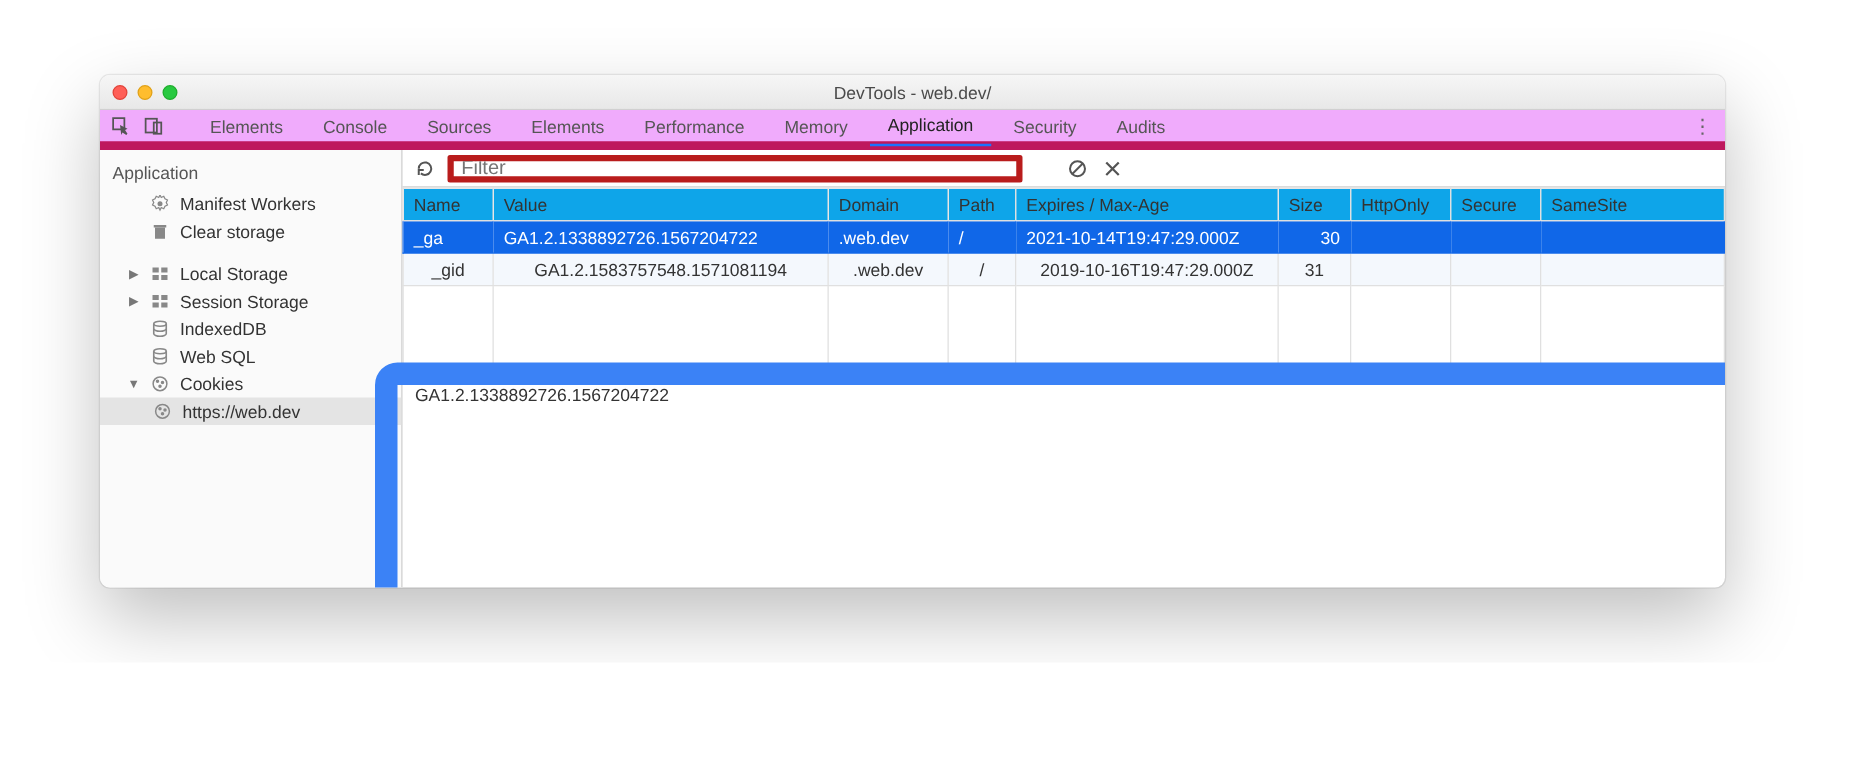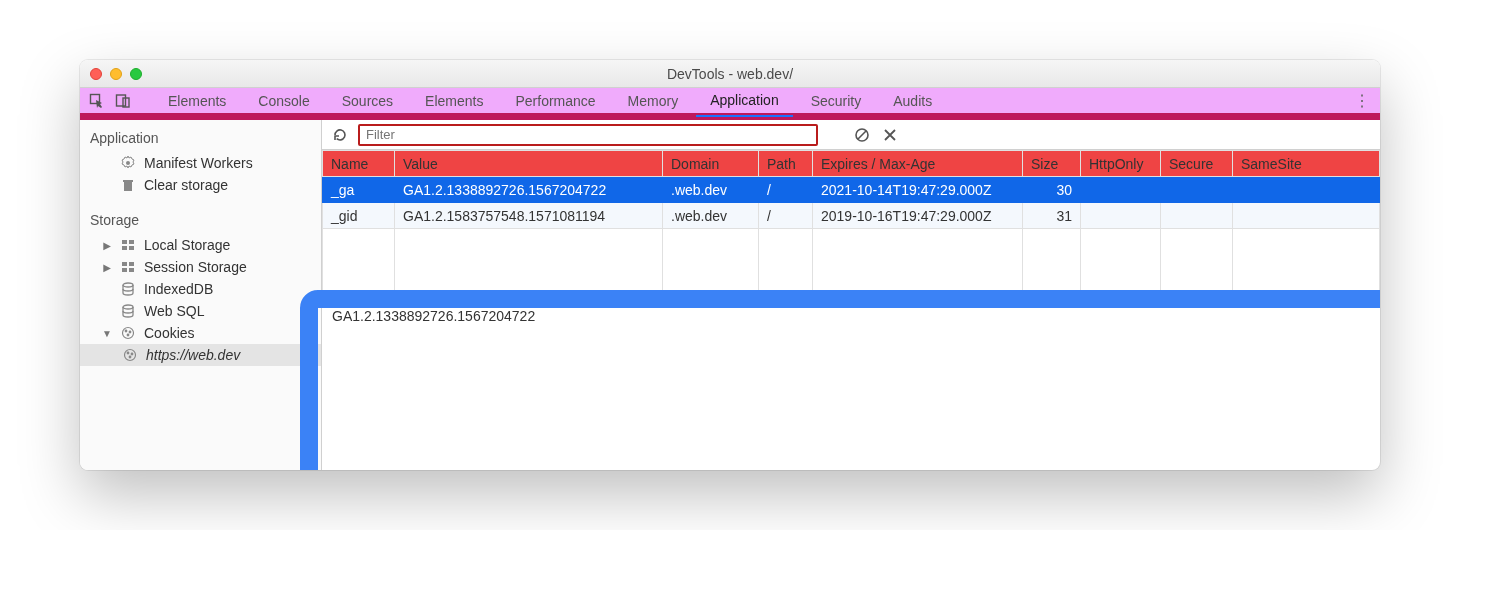--- a/index.html
+++ b/index.html
@@ -57,43 +57,43 @@
   padding-top: 6px;
 }
 .side-heading { padding: 4px 10px 6px; color: #555; }
 .side-item {
   display: flex; align-items: center; gap: 8px;
   padding: 3px 10px 3px 22px; cursor: pointer; color: #333;
 }
 .side-item .arw { width: 10px; color: #777; font-size: 10px; display: inline-block; text-align: center; }
 .side-item .icn { width: 16px; height: 16px; display: inline-flex; align-items: center; justify-content: center; color: #666; }
 .side-item.selected { background: #e4e4e4; }
-.side-sub { padding-left: 42px; font-style: italic; }
+.side-sub { padding-left: 42px; }
 .main { flex: 1; display: flex; flex-direction: column; }
 .toolbar {
   height: 30px; display: flex; align-items: center; gap: 8px;
   border-bottom: 1px solid #d0d0d0; padding: 0 8px;
 }
 .reload { width: 20px; height: 20px; color: #555; display: flex; align-items: center; justify-content: center; cursor: pointer; }
 .filter {
-  flex: 0 0 460px; height: 22px; border: 2px solid #b91c1c;
-  padding: 0 6px; font-size: 13px; background: #fff; border-radius: 2px;
+  flex: 0 0 460px; height: 22px; border: 5px solid #b91c1c;
+  padding: 0 6px; font-size: 16px; background: #fff; border-radius: 2px;
   color: #333;
 }
 .toolbar .gap { width: 18px; }
 .toolbar .tbtn { width: 20px; height: 20px; color: #555; cursor: pointer; display: flex; align-items: center; justify-content: center; }
 .table { width: 100%; border-collapse: collapse; table-layout: fixed; }
 .table th, .table td {
   border: 1px solid #e0e0e0; padding: 4px 8px; font-size: 14px;
   text-align: left; font-weight: 400; height: 26px;
   overflow: hidden; white-space: nowrap; text-overflow: ellipsis;
 }
-.table th { background: #ef4444; }
+.table th { background: #0ea5e9; }
 .table tr.sel td { background: #1067e8; color: #fff; border-color: #1067e8; }
-.table tr.alt td { background: #f4f8fd; }
+.table tr.alt td { background: #f4f8fd; text-align: center; }
 .table .num { text-align: right; }
 .empty-row td { height: 70px; }
 .preview { border-top: 1px solid #d0d0d0; padding: 8px 10px; font-size: 14px; flex: 1; }
 .highlight-box {
   position: absolute;
   border: 18px solid #3b82f6;
   border-radius: 18px;
   left: 220px; top: 230px; width: 1120px; height: 240px;
   pointer-events: none;
 }
@@ -159,21 +159,20 @@
         <span class="icn">
             <svg width="14" height="14" viewBox="0 0 14 14" fill="#888">
               <rect x="3" y="4" width="8" height="9"></rect>
               <rect x="2" y="2" width="10" height="2"></rect>
             </svg>
           </span>
         <span>Clear storage</span>
       </div>
 
       <div style="height:12px"></div>
-      <div class="side-heading">Storage</div>
 
       <div class="side-item">
         <span class="arw">▶</span>
         <span class="icn">
             <svg width="14" height="14" viewBox="0 0 14 14" fill="#888">
               <rect x="1" y="2" width="5" height="4"></rect>
               <rect x="8" y="2" width="5" height="4"></rect>
               <rect x="1" y="8" width="5" height="4"></rect>
               <rect x="8" y="8" width="5" height="4"></rect>
             </svg>

